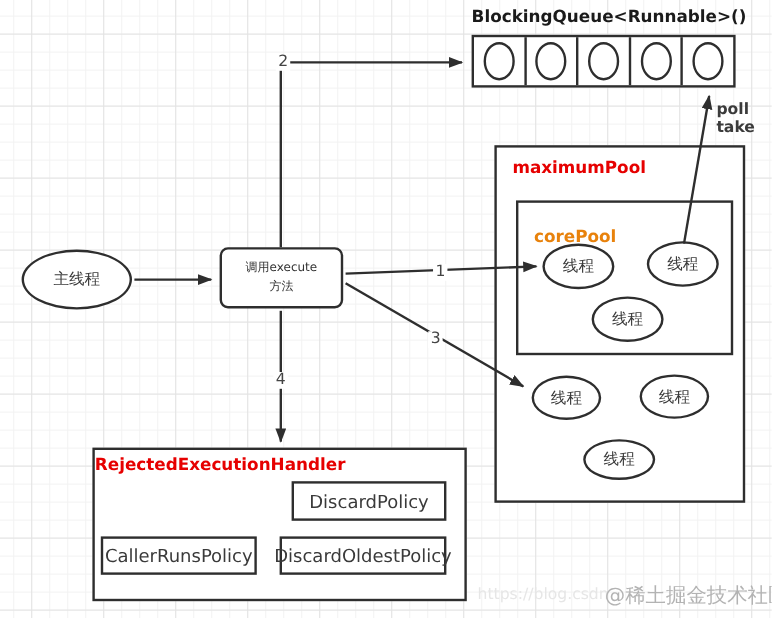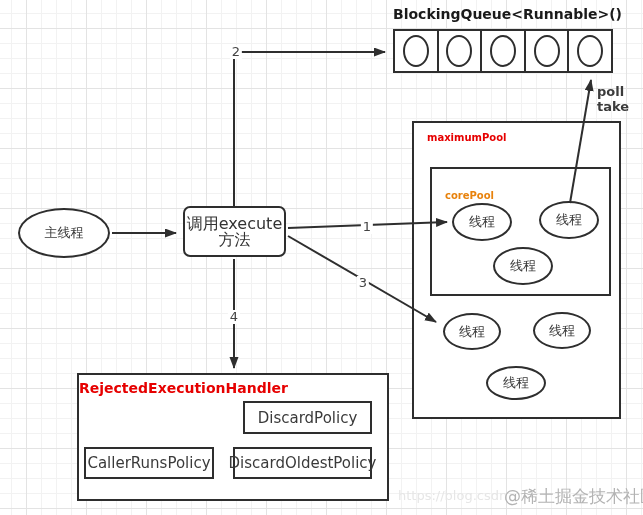--- a/index.html
+++ b/index.html
@@ -58,34 +58,34 @@
   }
   .polltake{
     left:597px;top:84px;
     font-size:13px;font-weight:bold;color:#3b3b3b;
     line-height:15px;
   }
   
   .maximum-pool{left:412px;top:121px;width:209px;height:298px;}
   .pool-label{
     position:absolute;left:13px;top:9px;
-    font-size:10px;font-weight:bold;
+    font-size:14px;font-weight:bold;
     white-space:nowrap;
   }
   .maximum-pool > .pool-label{color:#e60000;}
   .core-pool{position:absolute;left:16px;top:44px;width:181px;height:129px;}
   .core-pool > .pool-label{color:#e8820c;top:21px;}
   .thread{width:60px;height:38px;position:absolute;}
   
   .main-thread{left:18px;top:208px;width:92px;height:50px;}
   .execute-box{
     left:183px;top:206px;width:103px;height:51px;
     border-radius:7px;
     display:flex;flex-direction:column;align-items:center;justify-content:center;
-    font-size:16px;color:#333;line-height:16px;
+    font-size:10px;color:#333;line-height:16px;
   }
   
   .handler{left:77px;top:373px;width:312px;height:128px;}
   .handler-title{
     position:absolute;left:0;top:5px;width:100%;
     font-size:14px;font-weight:bold;color:#e60000;
     white-space:nowrap;
   }
   .policy{
     position:absolute;

